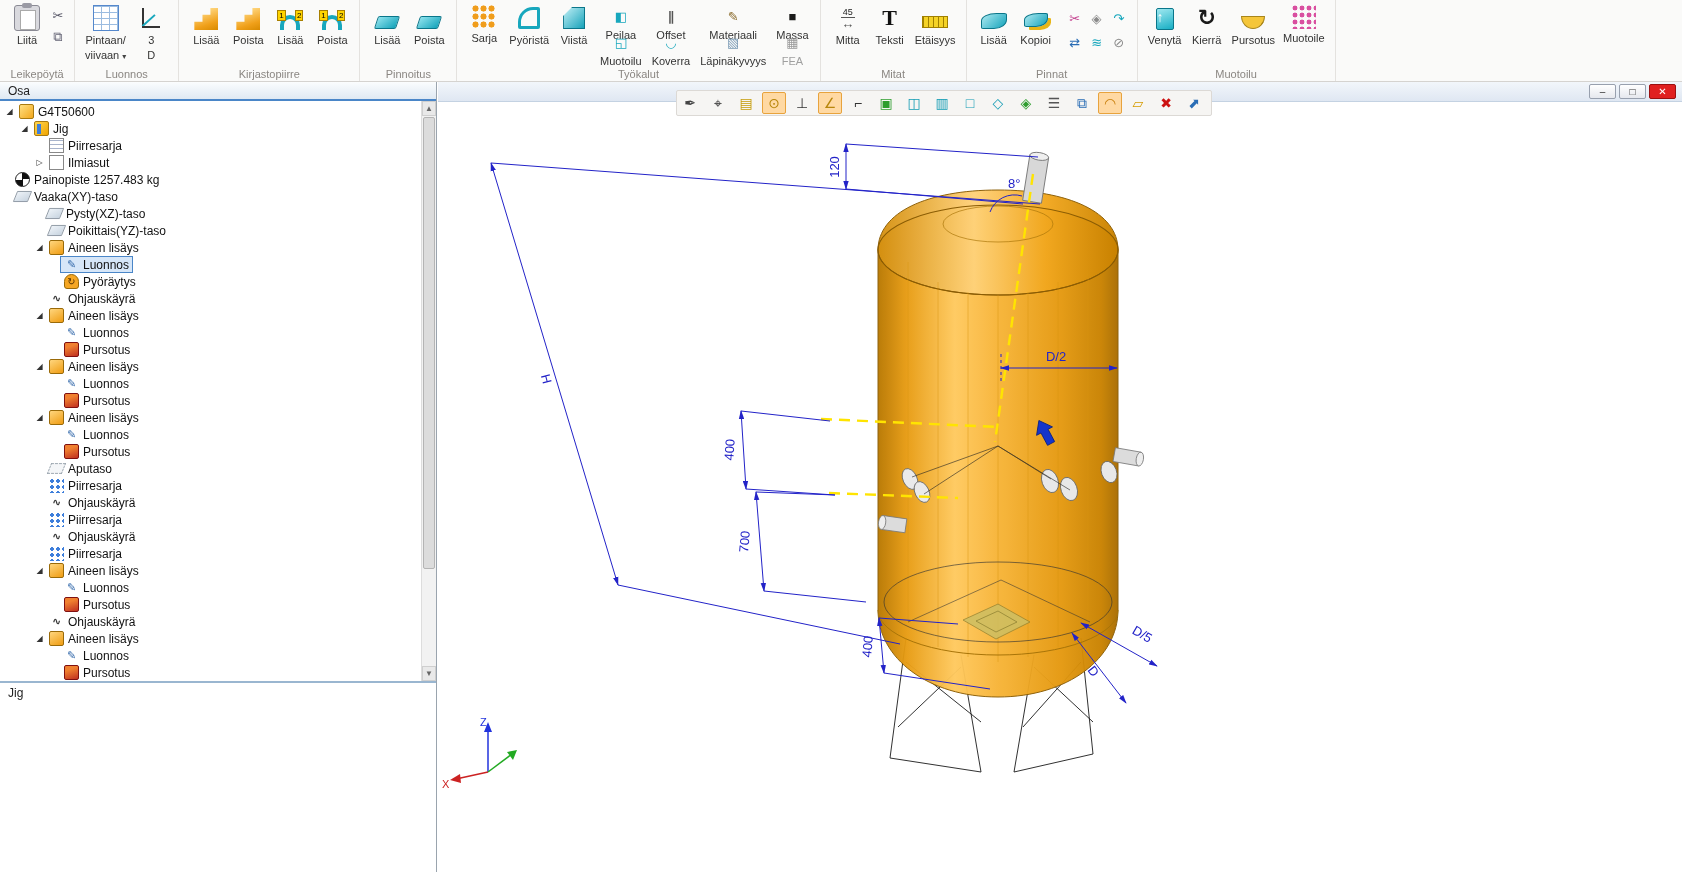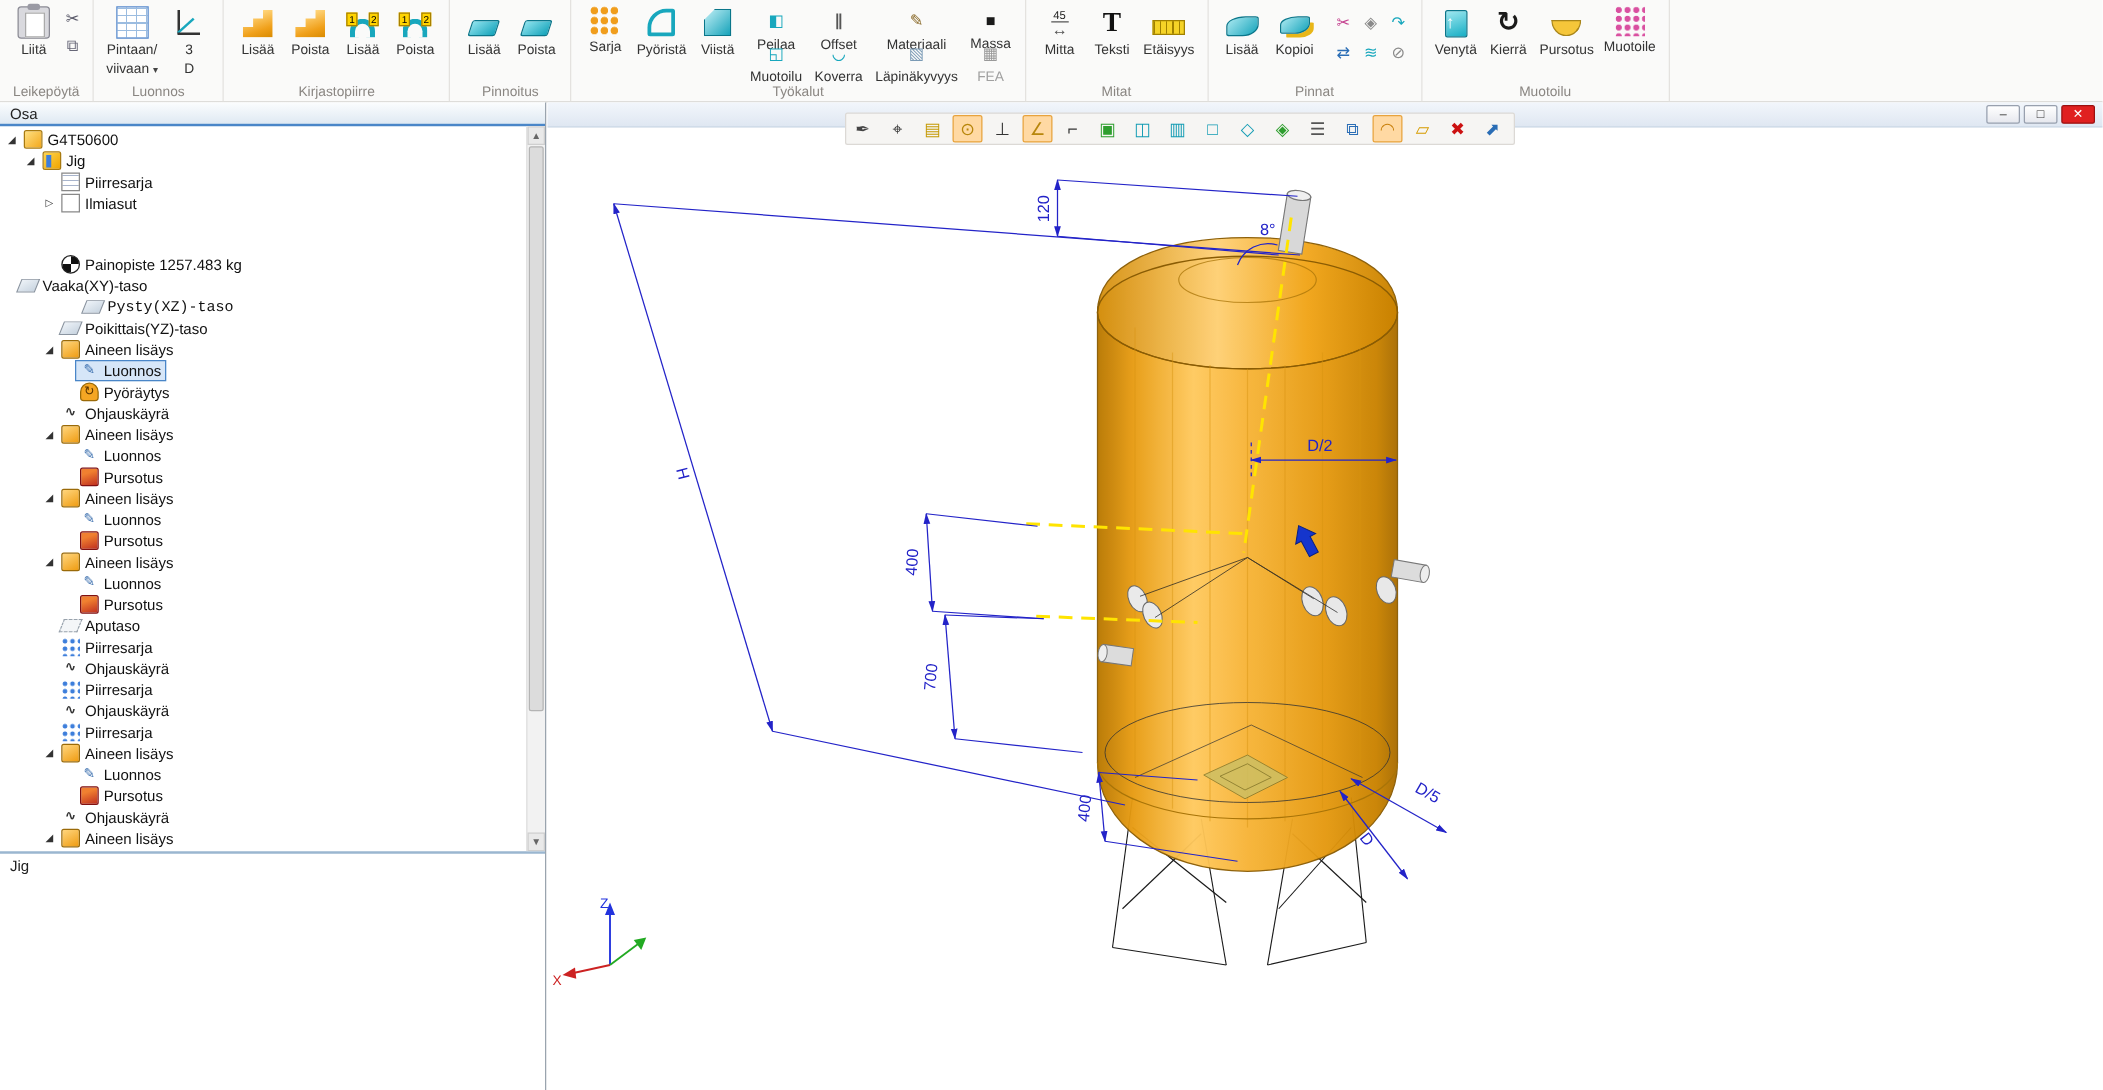--- a/index.html
+++ b/index.html
@@ -406,37 +406,37 @@
         </div>
 
         <div class="trow" style="padding-left: 34px;">
           <span class="arrow">▷</span>
           <span class="tcontent">
             <span class="tico ti-views"></span>
             <span class="tlabel">Ilmiasut</span>
           </span>
         </div>
 
-        <div class="trow" style="padding-left: 34px; margin-top: 32px;">
+        <div class="trow" style="">
           <span class="arrow"></span>
           <span class="tcontent">
             <span class="tico ti-centroid"></span>
             <span class="tlabel">Painopiste 1257.483 kg</span>
           </span>
         </div>
 
         <div class="trow" style="">
           <span class="arrow"></span>
           <span class="tcontent">
             <span class="tico ti-plane"></span>
             <span class="tlabel">Vaaka(XY)-taso</span>
           </span>
         </div>
 
-        <div class="trow" style="padding-left: 52px; font-family: Liberation Mono, monospace;">
+        <div class="trow" style="padding-left: 32px;">
           <span class="arrow"></span>
           <span class="tcontent">
             <span class="tico ti-plane2"></span>
             <span class="tlabel">Pysty(XZ)-taso</span>
           </span>
         </div>
 
         <div class="trow" style="padding-left: 34px;">
           <span class="arrow"></span>
           <span class="tcontent">

